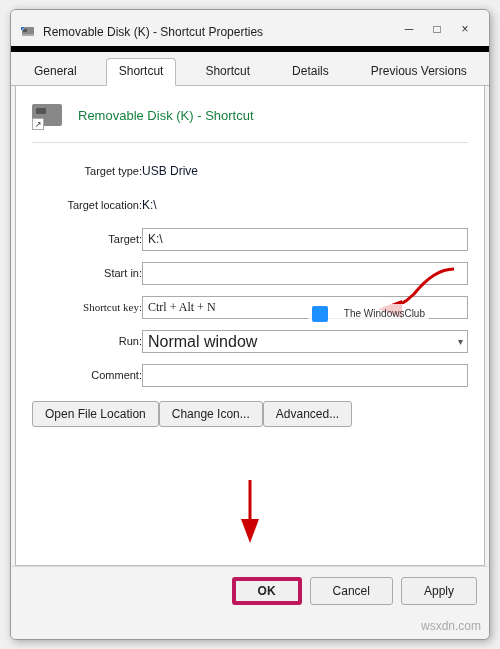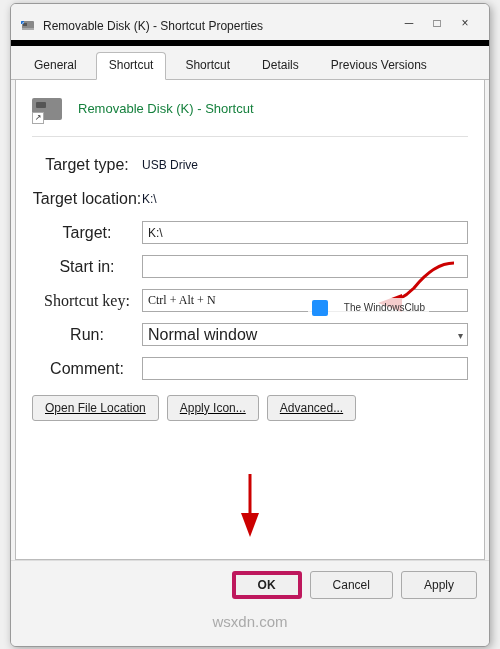--- a/index.html
+++ b/index.html
@@ -62,21 +62,21 @@
       font-size: 12px;
       color: #333;
       background: transparent;
       border: none;
     }
 
     .tabs {
       display: flex;
       background: #f3f3f3;
       padding: 6px 10px 0 10px;
-      gap: 6px;
+      gap: 16px;
       border-bottom: 1px solid #bbb;
     }
     .tab {
       padding: 5px 12px 6px 12px;
       font-size: 12px;
       cursor: pointer;
       border: 1px solid transparent;
       border-radius: 4px 4px 0 0;
       background: transparent;
       color: #222;
@@ -119,23 +119,23 @@
 
     .form-row {
       display: flex;
       align-items: center;
       margin-bottom: 10px;
       min-height: 24px;
     }
     .form-label {
       width: 110px;
       min-width: 110px;
-      font-size: 16px;
-      color: #222;
-      text-align: center;
+      font-size: 11px;
+      color: #222;
+      text-align: right;
     }
     .form-value {
       font-size: 12px;
       color: #0f172a;
     }
     .form-input {
       flex: 1;
       height: 23px;
       border: 1px solid #aaa;
       padding: 2px 5px;
@@ -168,23 +168,21 @@
       right: 5px;
       top: 50%;
       transform: translateY(-50%);
       font-size: 10px;
       pointer-events: none;
       color: #555;
     }
 
     .button-row {
       display: flex;
-      gap: 8px;
       margin-top: 14px;
-      text-decoration: underline;
     }
     .action-btn {
       height: 26px;
       padding: 0 12px;
       font-size: 12px;
       font-family: inherit;
       background: #f0f0f0;
       border: 1px solid #aaa;
       cursor: pointer;
       border-radius: 3px;
@@ -339,21 +337,21 @@
       </div>
     </div>
 
     <div class="form-row">
       <span class="form-label">Comment:</span>
       <input class="form-input" type="text" value="" style="">
     </div>
 
     <div class="button-row">
       <button class="action-btn">Open File Location</button>
-      <button class="action-btn">Apply Icon...</button>
+      <button class="action-btn">Change Icon...</button>
       <button class="action-btn">Advanced...</button>
     </div>
 
     <svg style="position:absolute; top:178px; right:20px; pointer-events:none;" width="120" height="60" viewBox="0 0 120 60">
       <defs>
         <marker id="arrowhead1" markerWidth="8" markerHeight="6" refX="6" refY="3" orient="auto">
           <polygon points="0 0, 8 3, 0 6" fill="#cc0000"></polygon>
         </marker>
       </defs>
       <path d="M110,5 Q90,5 70,30 Q55,45 40,45" stroke="#cc0000" stroke-width="3" fill="none" marker-end="url(#arrowhead1)"></path>
@@ -376,16 +374,16 @@
     </svg>
 
   </div>
 
   <div class="footer">
     <button class="footer-btn primary">OK</button>
     <button class="footer-btn">Cancel</button>
     <button class="footer-btn">Apply</button>
   </div>
 
-  <div style="text-align:center; font-size:15px; color:#aaa; padding:2px 8px 16px; background:#f3f3f3;">
+  <div style="text-align:right; font-size:12px; color:#aaa; padding:2px 8px 6px; background:#f3f3f3;">
     <span>wsxdn.com</span>
   </div>
 </div>
 
 </body></html>

